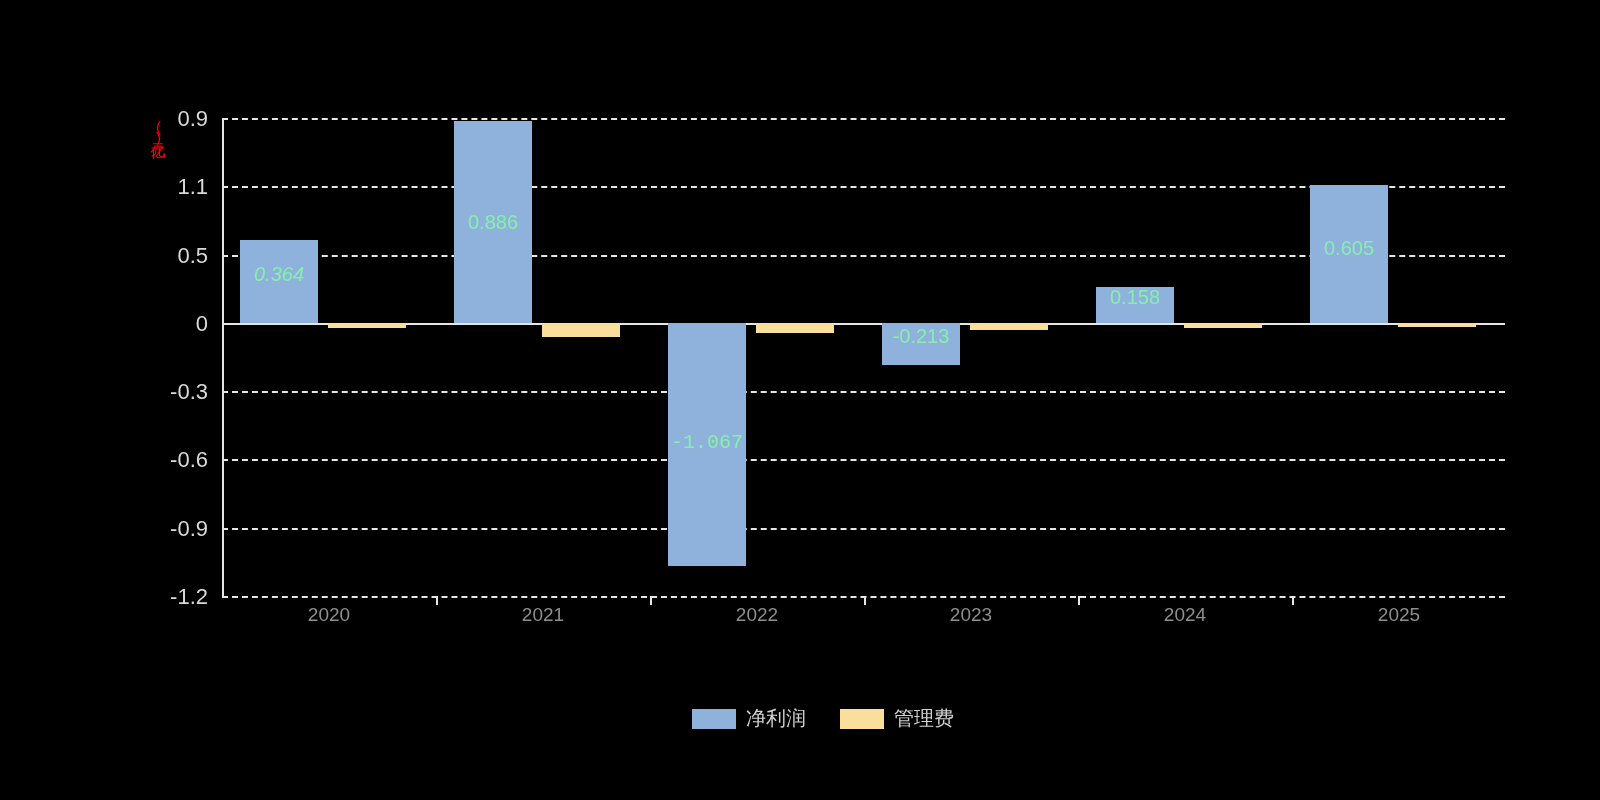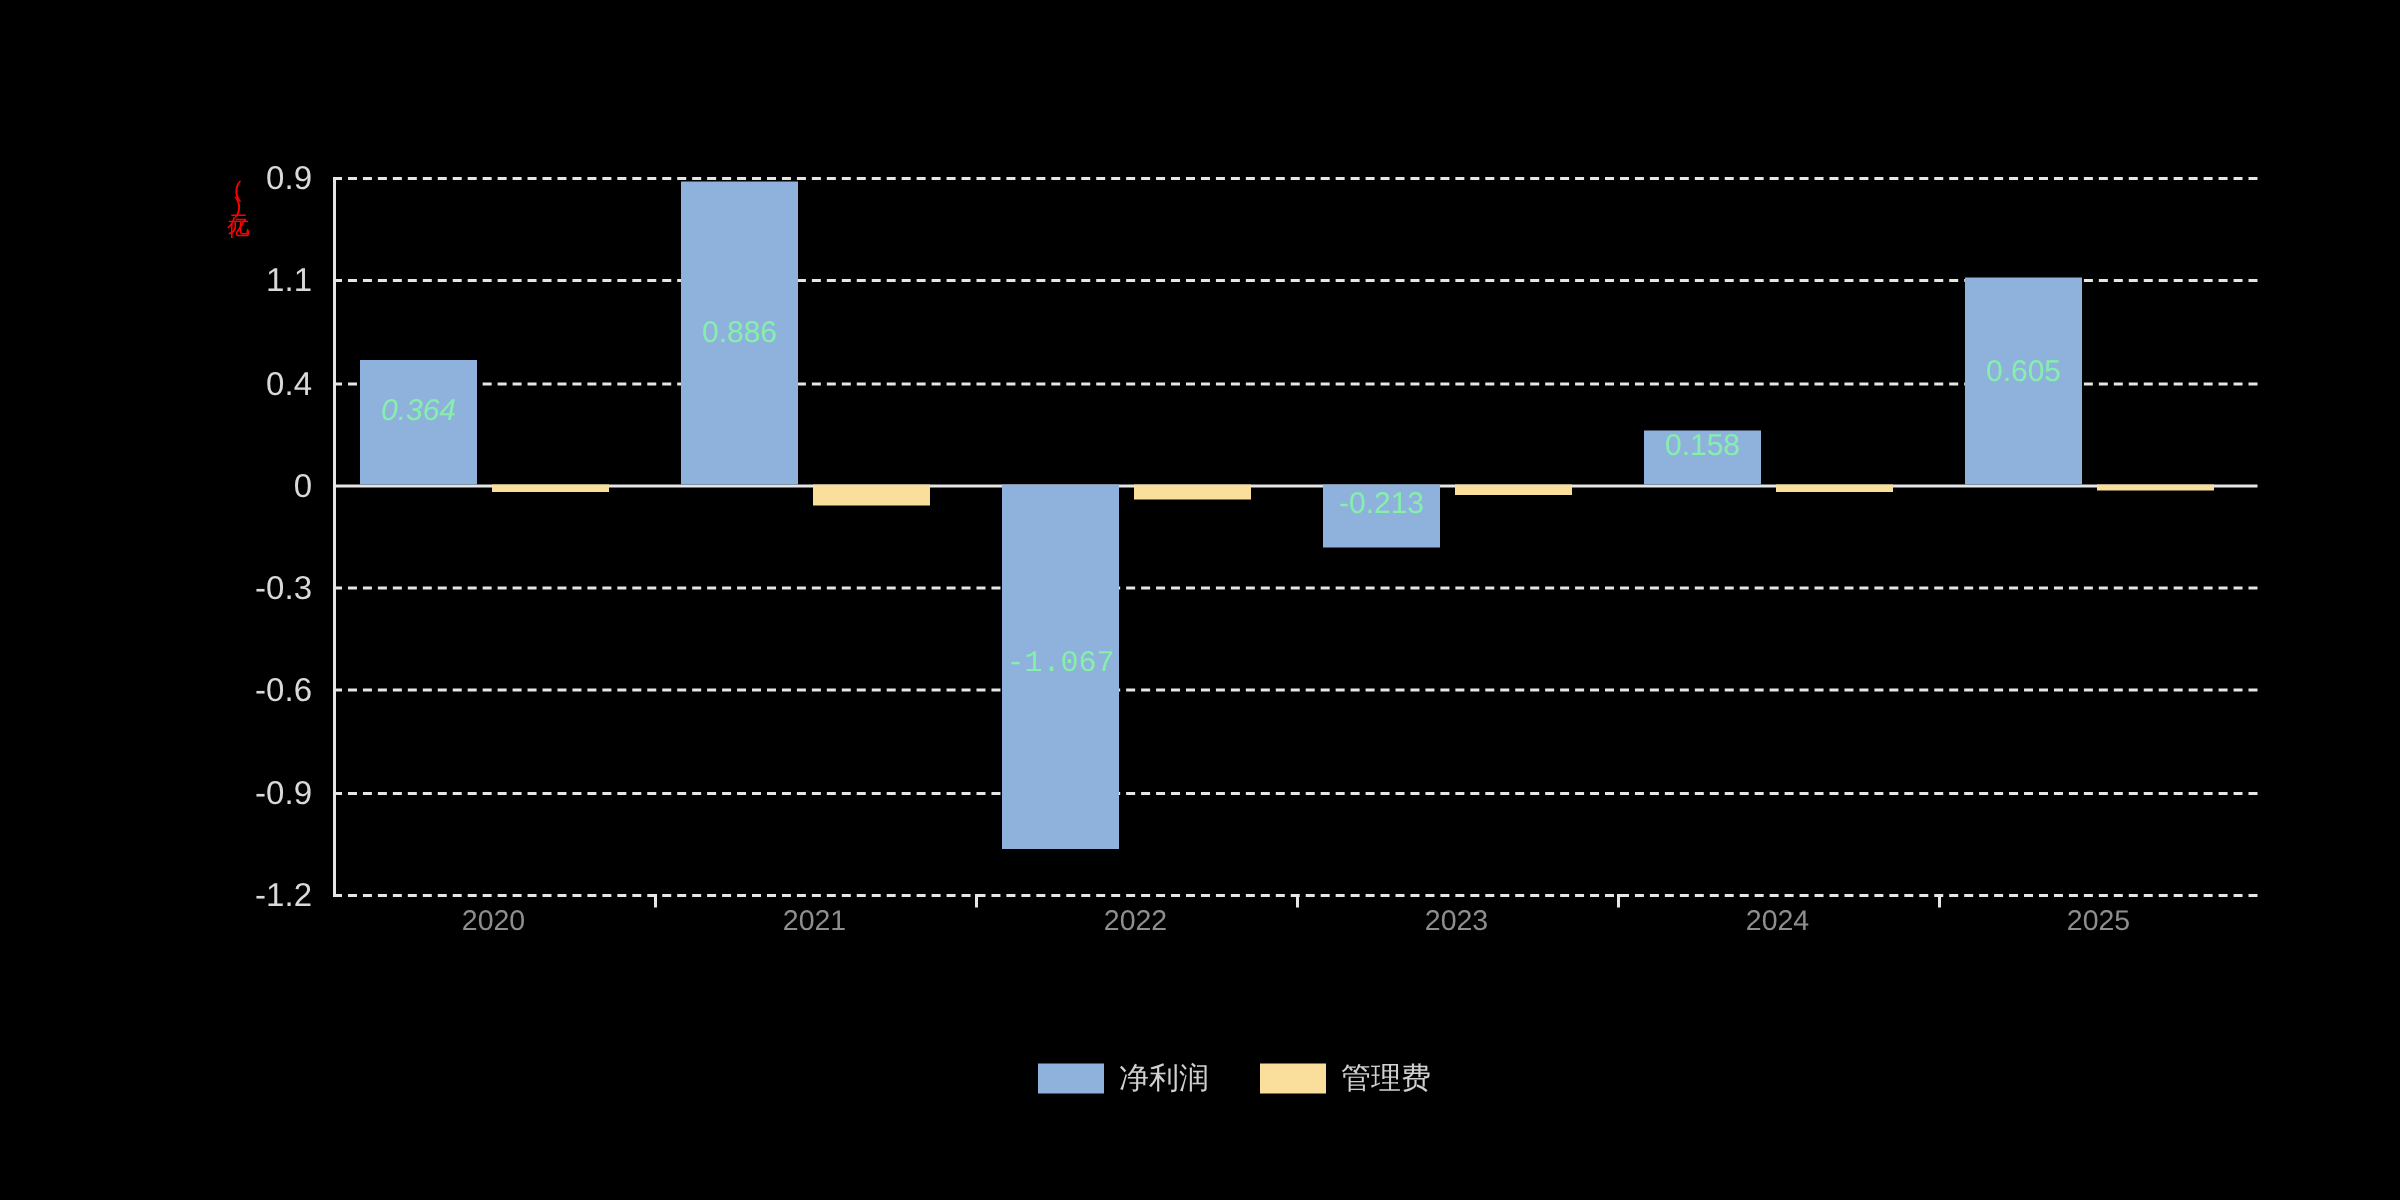--- a/index.html
+++ b/index.html
@@ -63,21 +63,21 @@
 
 <div class="chart-root">
 
 
   <div class="yaxis-title">(亿元)</div>
 
   <div class="axis-vert"></div>
 
   <div class="ylabel-tick" style="top:118px;">0.9</div>
   <div class="ylabel-tick" style="top:186px;">1.1</div>
-  <div class="ylabel-tick" style="top:255px;">0.4</div>
+  <div class="ylabel-tick" style="top:255px;">0.5</div>
   <div class="ylabel-tick" style="top:323px;">0</div>
   <div class="ylabel-tick" style="top:391px;">-0.3</div>
   <div class="ylabel-tick" style="top:459px;">-0.6</div>
   <div class="ylabel-tick" style="top:528px;">-0.9</div>
   <div class="ylabel-tick" style="top:596px;">-1.2</div>
 
   <div class="plot">
 
     <div class="gridline" style="top:0px;"></div>
     <div class="gridline" style="top:68px;"></div>

